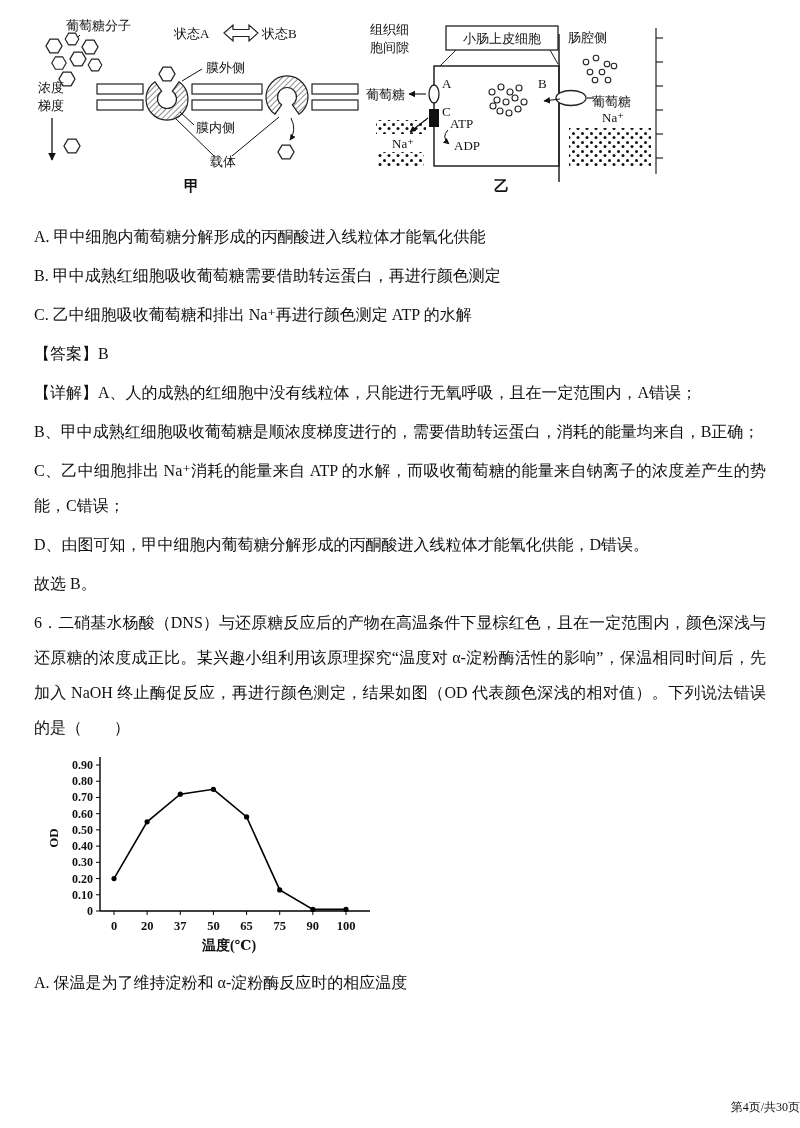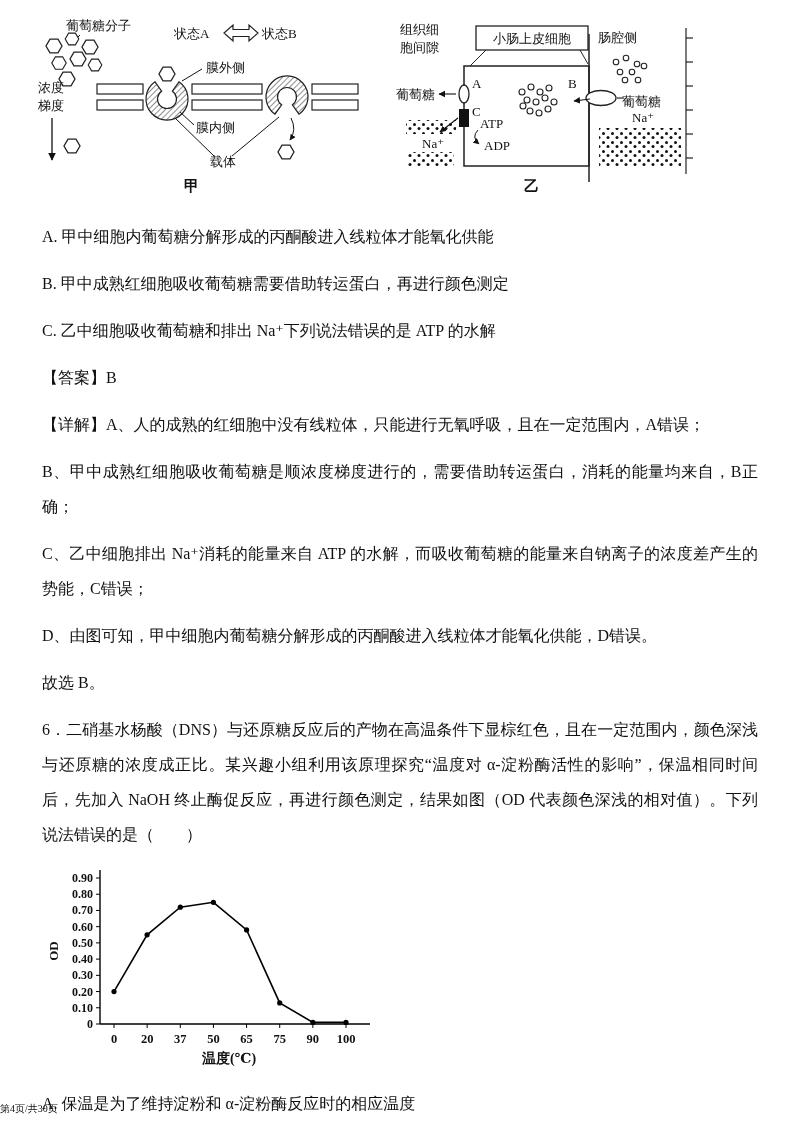--- a/index.html
+++ b/index.html
@@ -1,25 +1,25 @@
 <!DOCTYPE html>
 <html><head>
 <meta charset="utf-8">
 <style>
   html,body{margin:0;padding:0}
   body{width:800px;height:1128px;background:#ffffff;color:#111;
        font-family:"Liberation Serif","DejaVu Serif",serif;position:relative;overflow:hidden}
   .page{padding:12px 30px 0 30px}
-  .figures{display:flex;align-items:flex-start;gap:30px;margin:2px 0 20px 4px}
-  p.body{font-size:16px;line-height:35px;text-align:justify;margin:12px}
+  .figures{display:flex;align-items:flex-start;margin:2px 0 20px 4px}
+  p.body{font-size:16px;line-height:35px;text-align:justify;margin:4px}
   svg .dlabel{font-size:13px;fill:#111;font-family:"Liberation Serif","DejaVu Serif",serif}
   svg .dcap{font-size:15px;font-weight:bold;fill:#111;font-family:"Liberation Serif","DejaVu Serif",serif}
   .chart-wrap{margin:6px 0 2px 14px}
   #od-chart text{font-family:"Liberation Serif","DejaVu Serif",serif;font-weight:bold;fill:#111}
-  .footer{position:absolute;bottom:12px;left:0;width:100%;text-align:left;font-size:10px}
+  .footer{position:absolute;bottom:12px;left:0;width:100%;text-align:right;font-size:12px}
 </style>
 </head>
 <body>
 
 <div class="page">
 
   <div class="figures">
 
     <svg width="330" height="185" viewBox="0 0 330 185">
       <defs>
@@ -163,21 +163,21 @@
       <text class="dlabel" x="238" y="108">Na⁺</text>
       <rect x="205" y="114" width="82" height="38" fill="url(#dotp)"></rect>
 
       <text class="dcap" x="130" y="177">乙</text>
     </svg>
   </div>
 
   <div>
     <p class="body">A. 甲中细胞内葡萄糖分解形成的丙酮酸进入线粒体才能氧化供能</p>
     <p class="body">B. 甲中成熟红细胞吸收葡萄糖需要借助转运蛋白，再进行颜色测定</p>
-    <p class="body">C. 乙中细胞吸收葡萄糖和排出 Na⁺下列说法错误的是 ATP 的水解</p>
+    <p class="body">C. 乙中细胞吸收葡萄糖和排出 Na⁺再进行颜色测定 ATP 的水解</p>
   </div>
 
   <p class="body">【答案】B</p>
   <p class="body">【详解】A、人的成熟的红细胞中没有线粒体，只能进行无氧呼吸，且在一定范围内，A错误；</p>
   <p class="body">B、甲中成熟红细胞吸收葡萄糖是顺浓度梯度进行的，需要借助转运蛋白，消耗的能量均来自，B正确；</p>
   <p class="body">C、乙中细胞排出 Na⁺消耗的能量来自 ATP 的水解，而吸收葡萄糖的能量来自钠离子的浓度差产生的势能，C错误；</p>
   <p class="body">D、由图可知，甲中细胞内葡萄糖分解形成的丙酮酸进入线粒体才能氧化供能，D错误。</p>
   <p class="body">故选 B。</p>
 
   <p class="body">6．二硝基水杨酸（DNS）与还原糖反应后的产物在高温条件下显棕红色，且在一定范围内，颜色深浅与还原糖的浓度成正比。某兴趣小组利用该原理探究“温度对 α-淀粉酶活性的影响”，保温相同时间后，先加入 NaOH 终止酶促反应，再进行颜色测定，结果如图（OD 代表颜色深浅的相对值）。下列说法错误的是（　　）</p>

